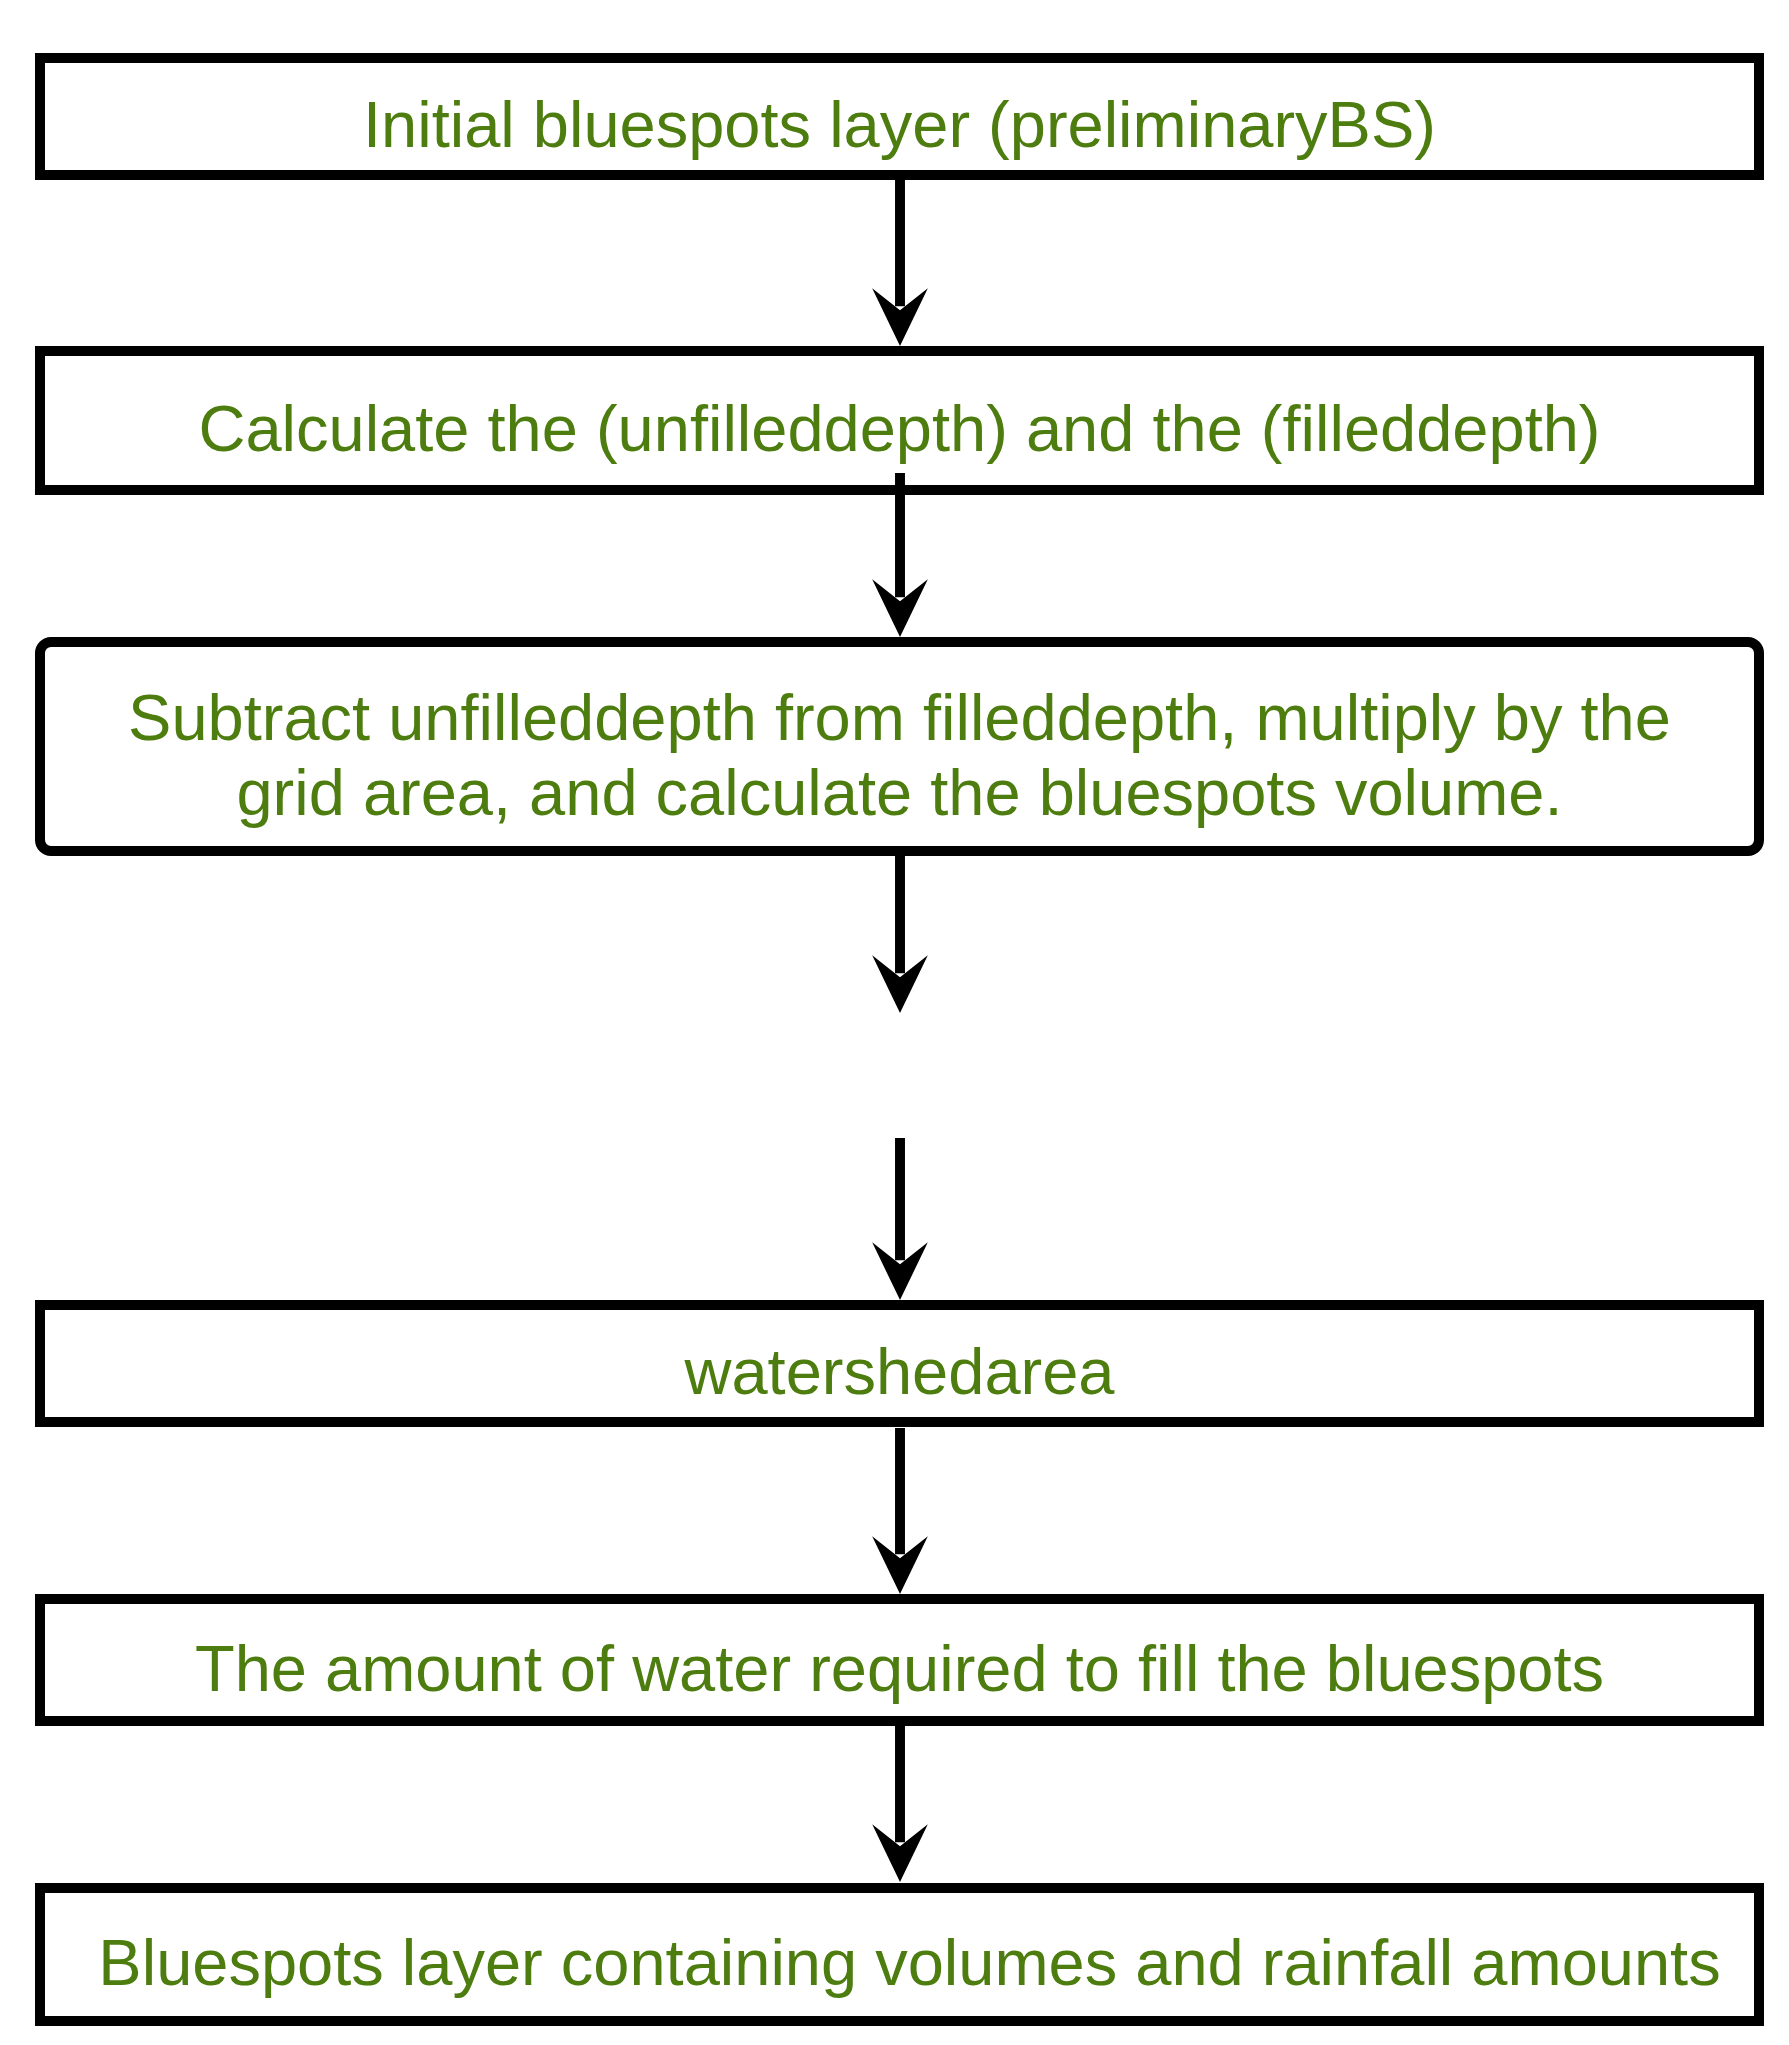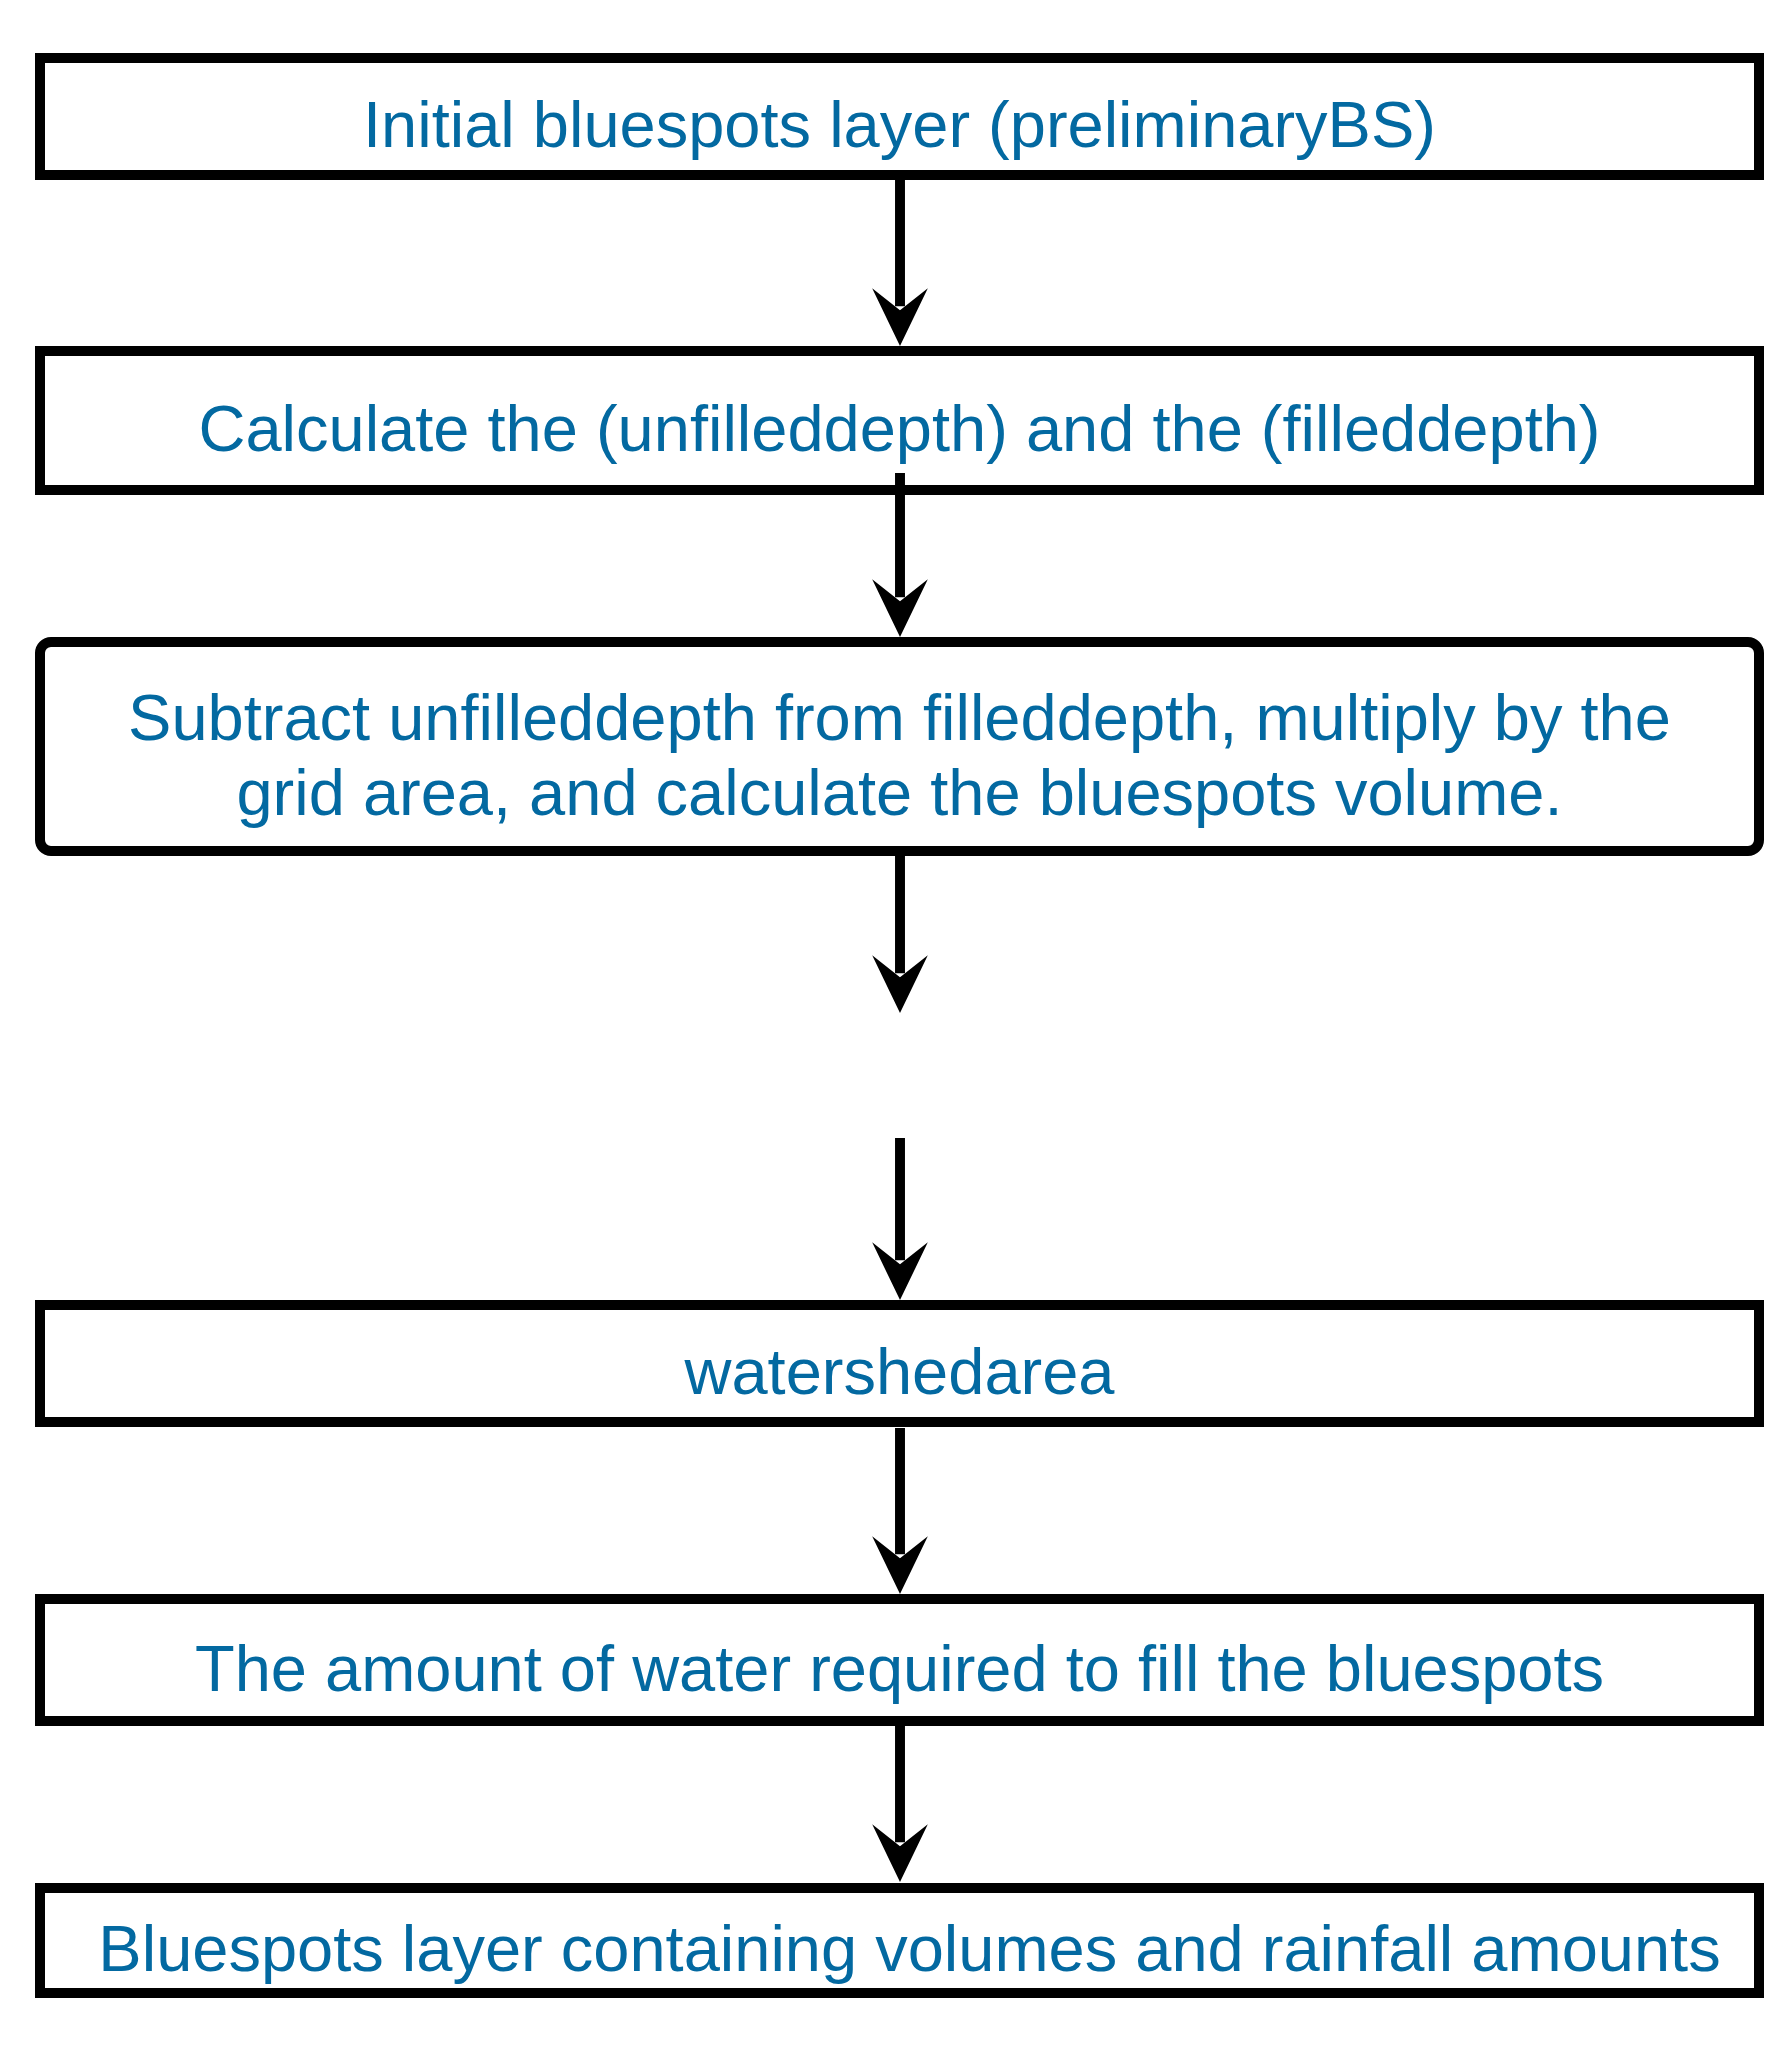--- a/index.html
+++ b/index.html
@@ -25,21 +25,21 @@
     background: #ffffff;
     display: flex;
     align-items: center;
     justify-content: center;
   }
   .flow-box .label {
     font-size: 65px;
     line-height: 1.15;
     text-align: center;
     white-space: pre-line;
-    color: #0369a1;
+    color: #4d7c0f;
     margin-top: 18px;
   }
   .flow-arrow {
     position: absolute;
     left: 860px;
     width: 80px;
   }
   .flow-arrow svg {
     display: block;
   }
@@ -110,18 +110,18 @@
     <div class="label">The amount of water required to fill the bluespots</div>
   </div>
 
   <div class="flow-arrow" style="top:1726px; height:156px;">
     <svg width="80" height="156" viewBox="0 0 80 157">
       <rect class="shape" x="35" y="0" width="10" height="117"></rect>
       <polygon class="shape" points="40,157 12,99 40,121 68,99"></polygon>
     </svg>
   </div>
 
-  <div class="flow-box" style="top:1883px; height:115px;padding-left:20px;">
+  <div class="flow-box" style="top:1883px; height:143px;padding-left:20px;">
     <div class="label">Bluespots layer containing volumes and rainfall amounts</div>
   </div>
 
 </div>
 
 
 </body></html>

